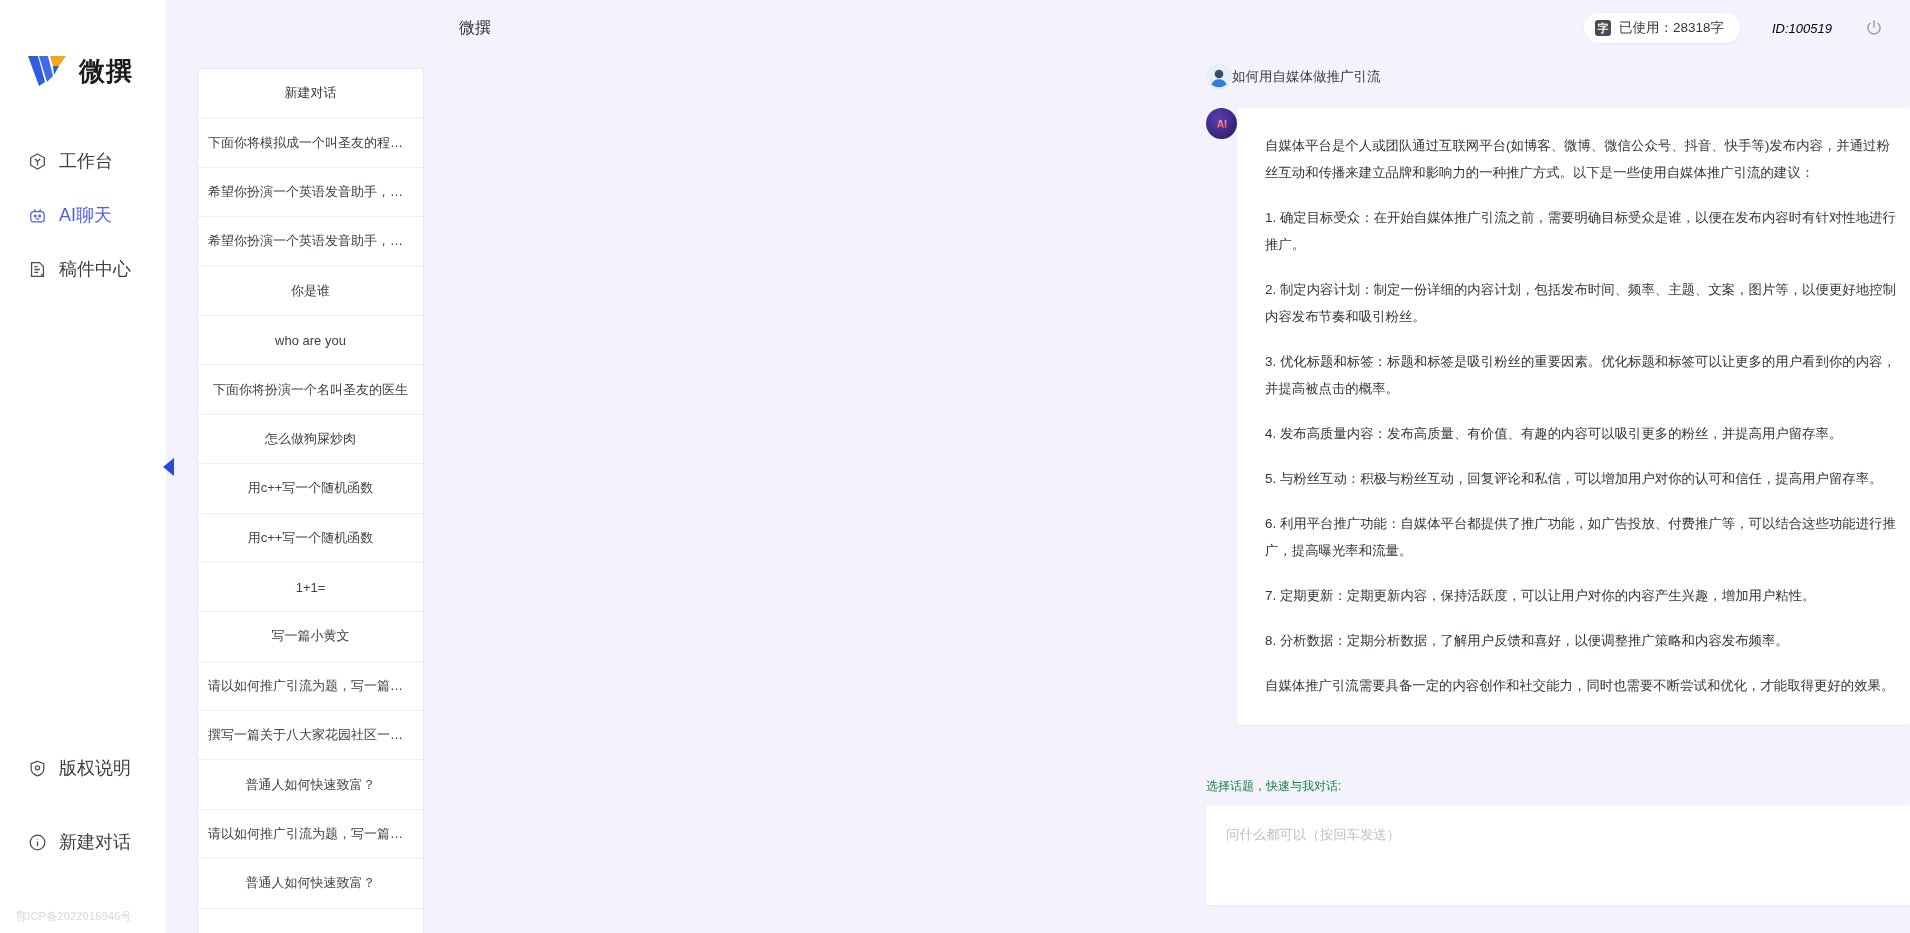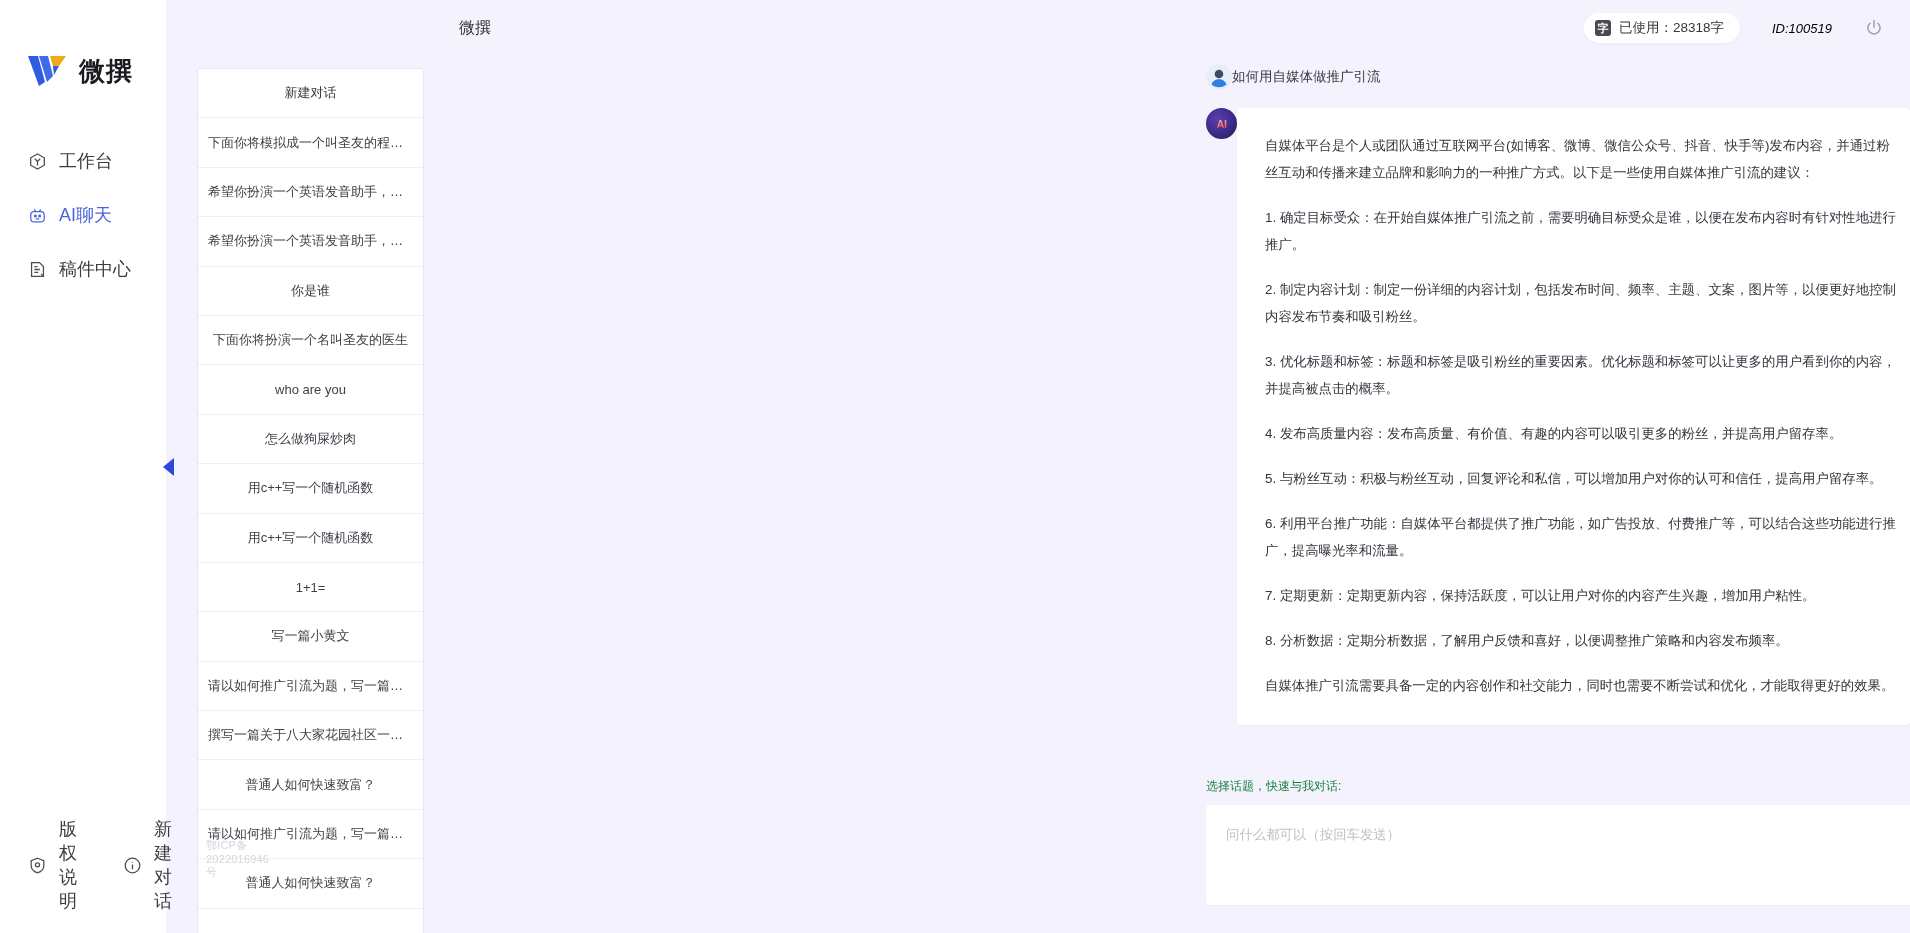--- a/index.html
+++ b/index.html
@@ -37,24 +37,24 @@
     font-size: 18px; color: #3b3d45;
     cursor: pointer;
   }
   .nav-item .nav-ico { width: 19px; height: 19px; flex: 0 0 19px; display:block; }
   .nav-item.active { color: #4f63e0; }
   .nav-item.active .nav-ico path,
   .nav-item.active .nav-ico circle,
   .nav-item.active .nav-ico rect,
   .nav-item.active .nav-ico line { stroke: #4f63e0; }
 
-  .rail-bottom { margin-top: auto; display: flex; flex-direction: row; gap: 18px; padding-bottom: 15px; }
+  .rail-bottom { margin-top: auto; display: flex; flex-direction: column; gap: 40px; padding-bottom: 9px; }
   .icp {
     font-size: 11px; color: #d5d5dd; padding-left: 16px; letter-spacing: .2px;
-    margin-top: 26px;
+    margin-top: 10px;
   }
 
   
   .convcol {
     width: 268px; flex: 0 0 268px;
     background: #f4f2fd;
     padding: 68px 10px 0 31px;
     position: relative;
   }
   .convbox {
@@ -275,24 +275,24 @@
       <div class="conv-item">
           <span>希望你扮演一个英语发音助手，我提供给你...</span>
         </div>
       <div class="conv-item">
           <span>希望你扮演一个英语发音助手，我提供给你...</span>
         </div>
       <div class="conv-item">
           <span>你是谁</span>
         </div>
       <div class="conv-item">
+          <span>who are you</span>
+        </div>
+      <div class="conv-item">
           <span>下面你将扮演一个名叫圣友的医生</span>
-        </div>
-      <div class="conv-item">
-          <span>who are you</span>
         </div>
       <div class="conv-item">
           <span>怎么做狗屎炒肉</span>
         </div>
       <div class="conv-item">
           <span>用c++写一个随机函数</span>
         </div>
       <div class="conv-item">
           <span>用c++写一个随机函数</span>
         </div>

